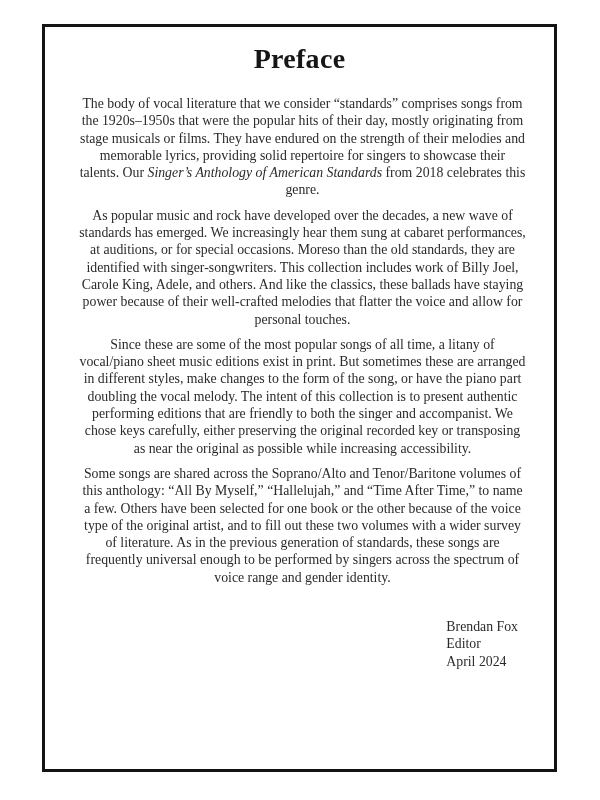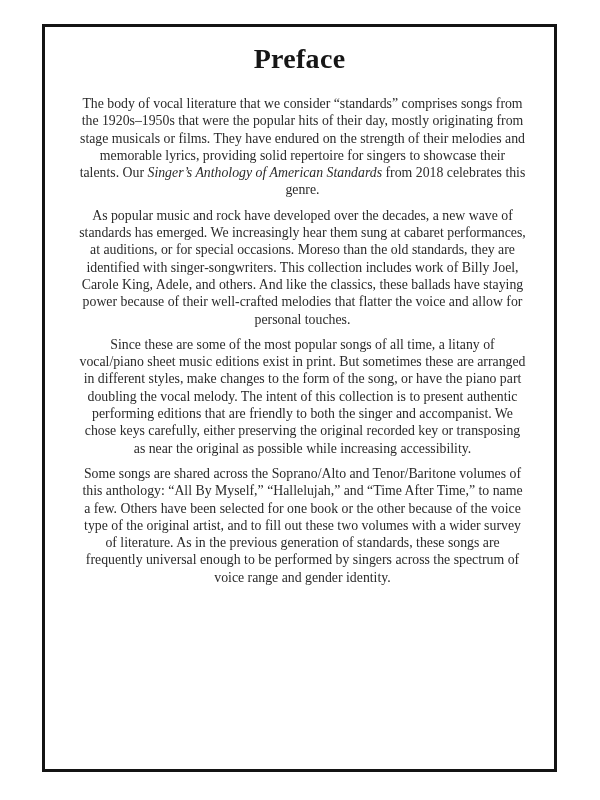--- a/index.html
+++ b/index.html
@@ -68,15 +68,20 @@
 
       <p>As popular music and rock have developed over the decades, a new wave of standards has emerged. We increasingly hear them sung at cabaret performances, at auditions, or for special occasions. Moreso than the old standards, they are identified with singer-songwriters. This collection includes work of Billy Joel, Carole King, Adele, and others. And like the classics, these ballads have staying power because of their well-crafted melodies that flatter the voice and allow for personal touches.</p>
 
       <p>Since these are some of the most popular songs of all time, a litany of vocal/piano sheet music editions exist in print. But sometimes these are arranged in different styles, make changes to the form of the song, or have the piano part doubling the vocal melody. The intent of this collection is to present authentic performing editions that are friendly to both the singer and accompanist. We chose keys carefully, either preserving the original recorded key or transposing as near the original as possible while increasing accessibility.</p>
 
       <p>Some songs are shared across the Soprano/Alto and Tenor/Baritone volumes of this anthology: “All By Myself,” “Hallelujah,” and “Time After Time,” to name a few. Others have been selected for one book or the other because of the voice type of the original artist, and to fill out these two volumes with a wider survey of literature. As in the previous generation of standards, these songs are frequently universal enough to be performed by singers across the spectrum of voice range and gender identity.</p>
 
 
     </div>
 
+    <div class="signature">
+      <div>Brendan Fox</div>
+      <div>Editor</div>
+      <div>April 2024</div>
+    </div>
 
   </div>
 </div>
 
 </body></html>

